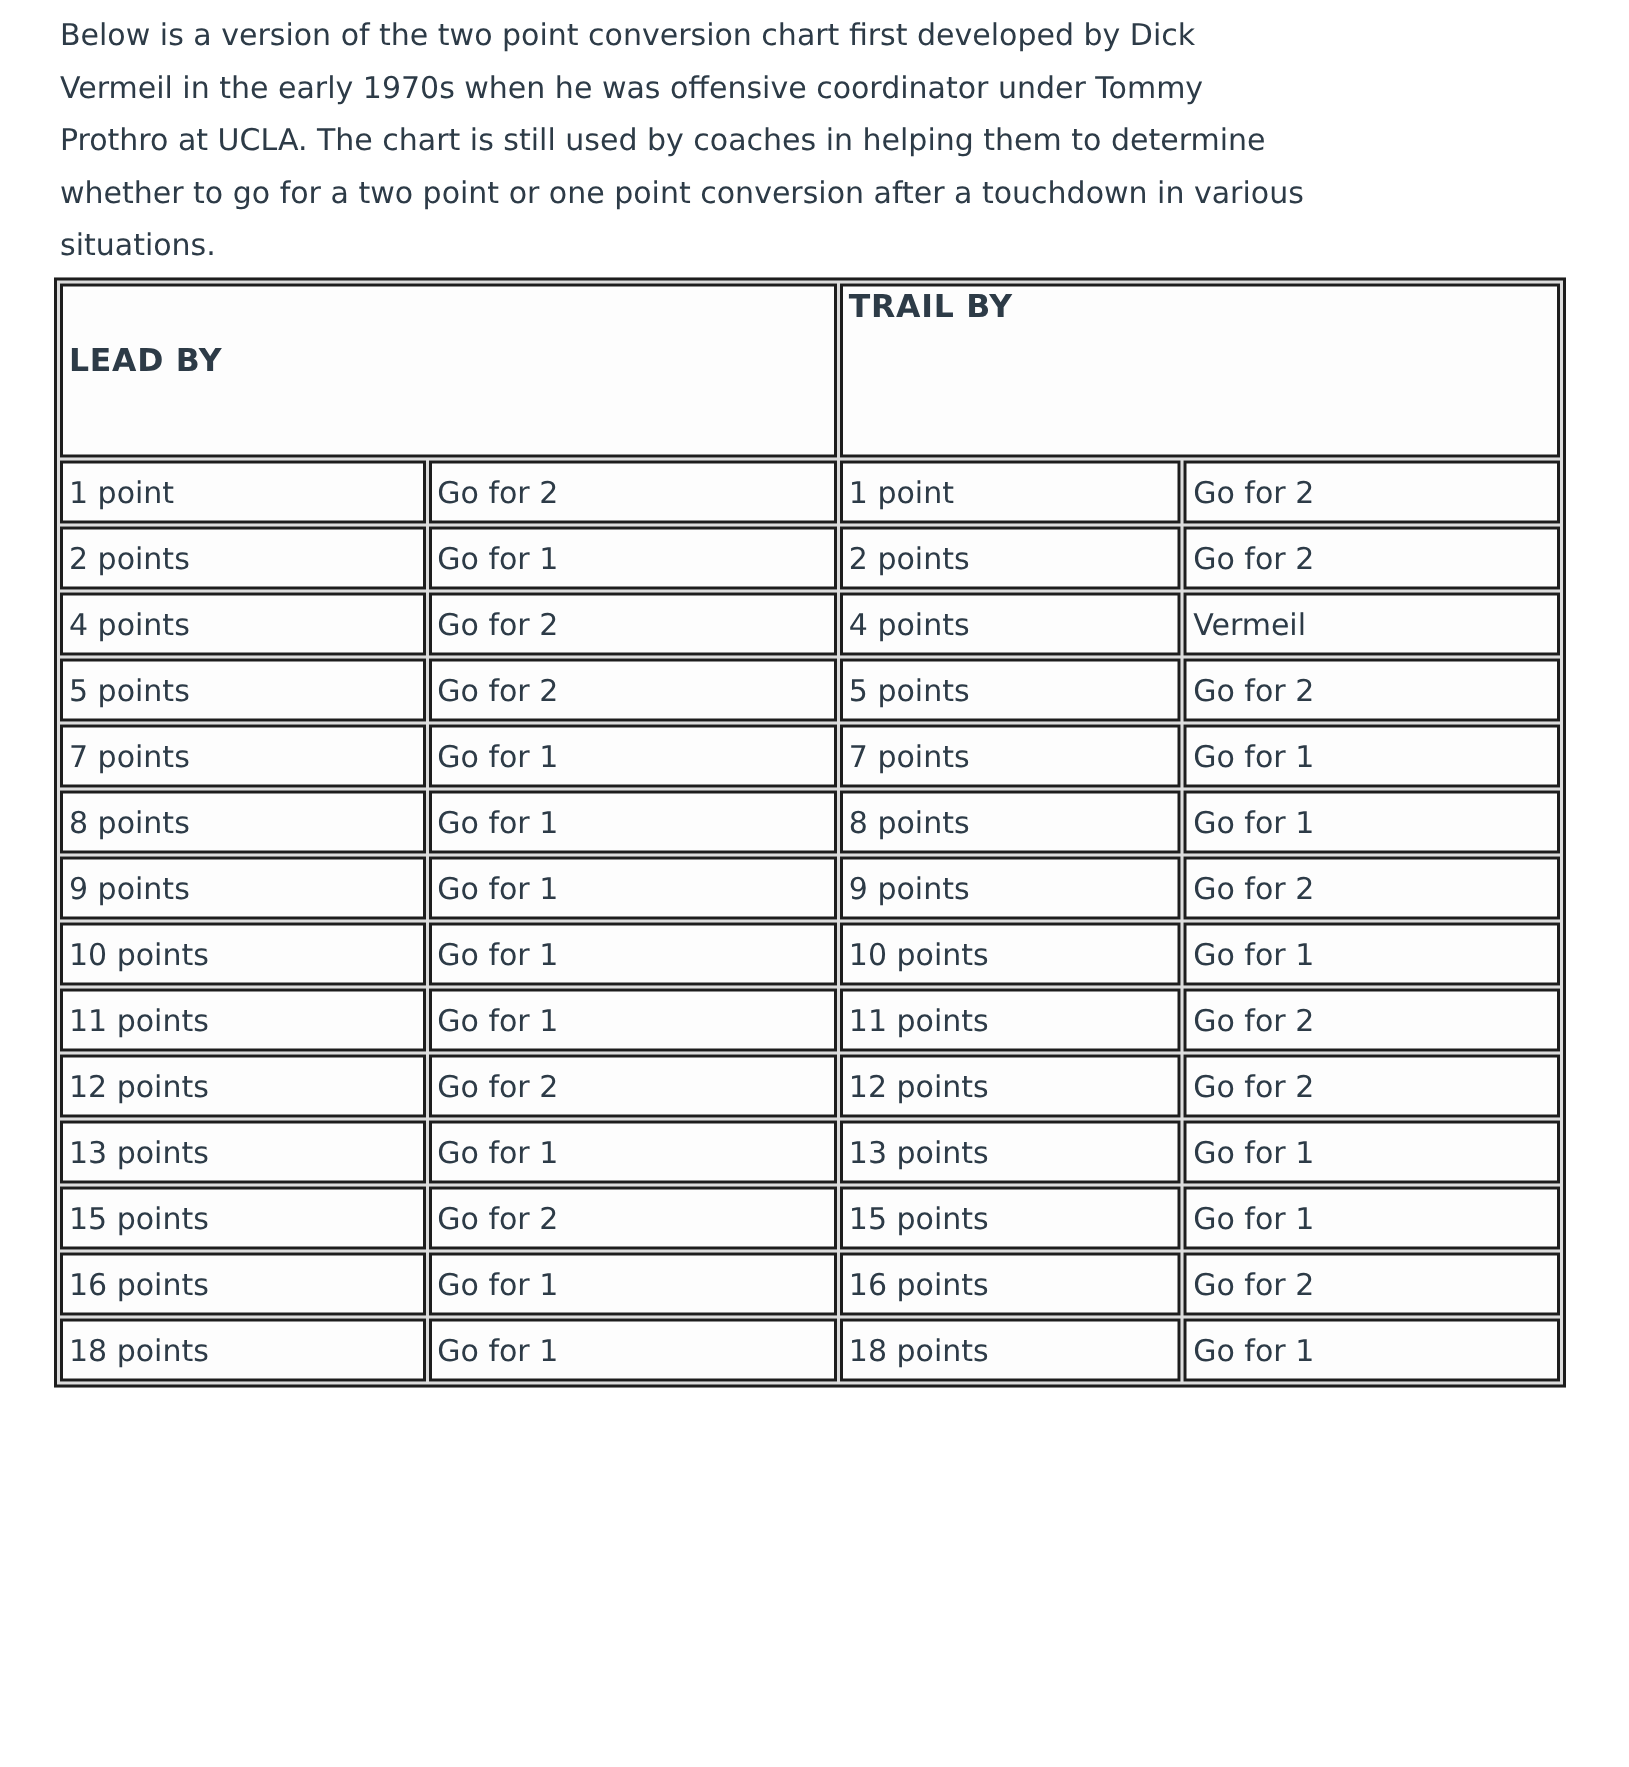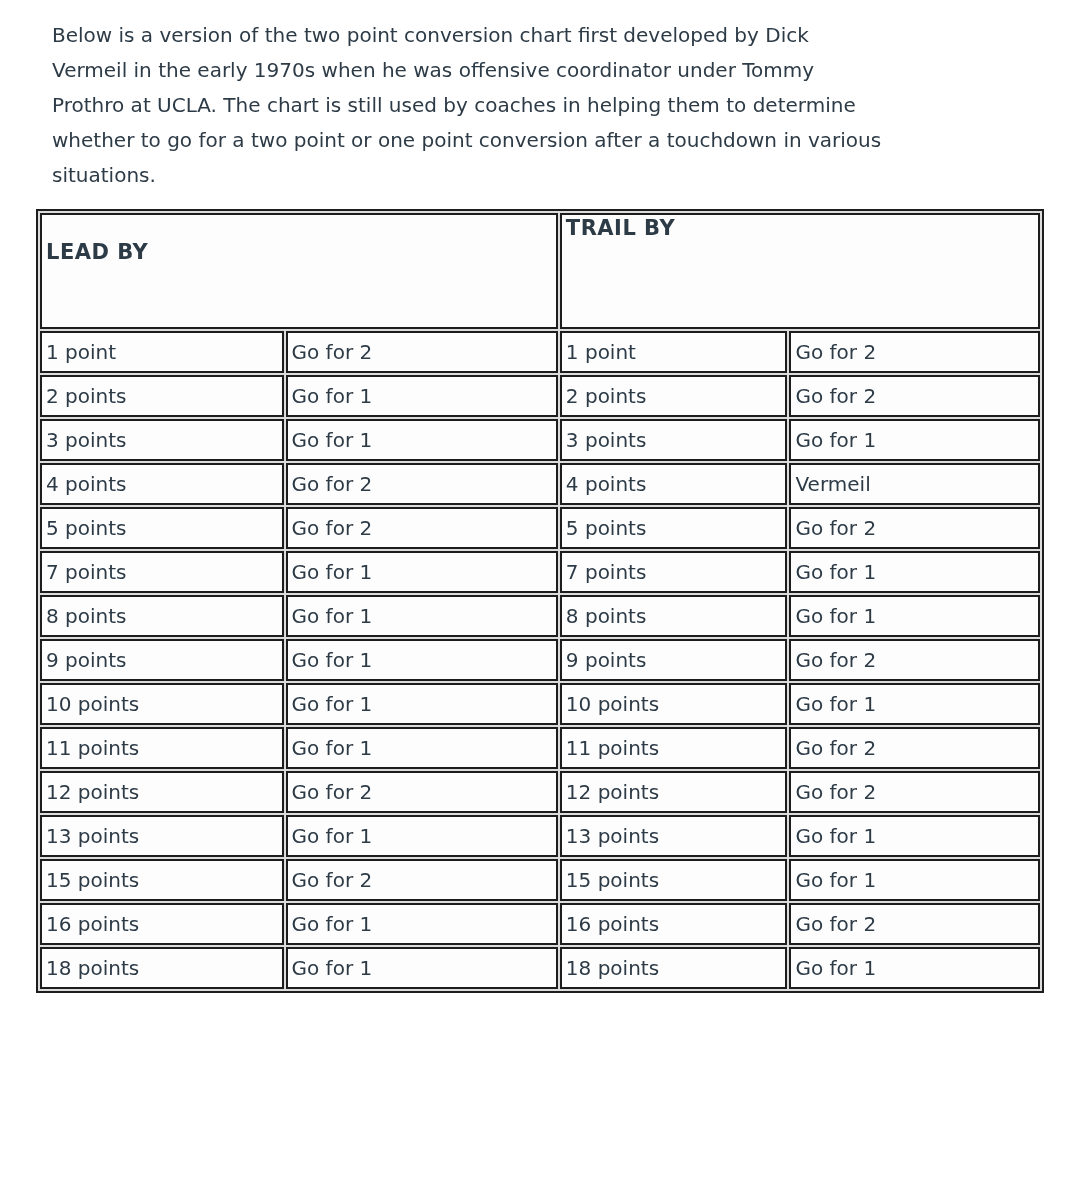--- a/index.html
+++ b/index.html
@@ -11,21 +11,21 @@
     height: 1178px;
     overflow: hidden;
     background: #ffffff;
     font-family: "DejaVu Sans", "Liberation Sans", sans-serif;
     color: #2d3b47;
   }
   .page {
     padding: 2px 36px 0 36px;
   }
   .intro {
-    margin: 16px;
+    margin: 4px;
     max-width: 834px;
     font-size: 20px;
     line-height: 35px;
     color: #2d3b47;
   }
   table.conversion-table {
     margin-top: 2px;
     width: 1008px;
     table-layout: fixed;
     border-collapse: separate;
@@ -47,21 +47,21 @@
   }
   th {
     text-align: left;
     vertical-align: top;
     font-weight: bold;
     font-size: 21px;
     line-height: 26px;
     height: 116px;
     letter-spacing: 0.5px;
   }
-  th.th-lead  { padding-top: 24px; }
+  th.th-lead  { padding-top: 36px; }
   th.th-trail { }
   td {
     height: 42px;
     font-size: 20px;
     vertical-align: middle;
   }
 </style>
 </head>
 <body>
 
@@ -87,26 +87,20 @@
           <td>1 point</td>
           <td>Go for 2</td>
           <td>1 point</td>
           <td>Go for 2</td>
         </tr>
         <tr>
           <td>2 points</td>
           <td>Go for 1</td>
           <td>2 points</td>
           <td>Go for 2</td>
-        </tr>
-        <tr>
-          <td>3 points</td>
-          <td>Go for 1</td>
-          <td>3 points</td>
-          <td>Go for 1</td>
         </tr>
         <tr>
           <td>4 points</td>
           <td>Go for 2</td>
           <td>4 points</td>
           <td>Vermeil</td>
         </tr>
         <tr>
           <td>5 points</td>
           <td>Go for 2</td>

